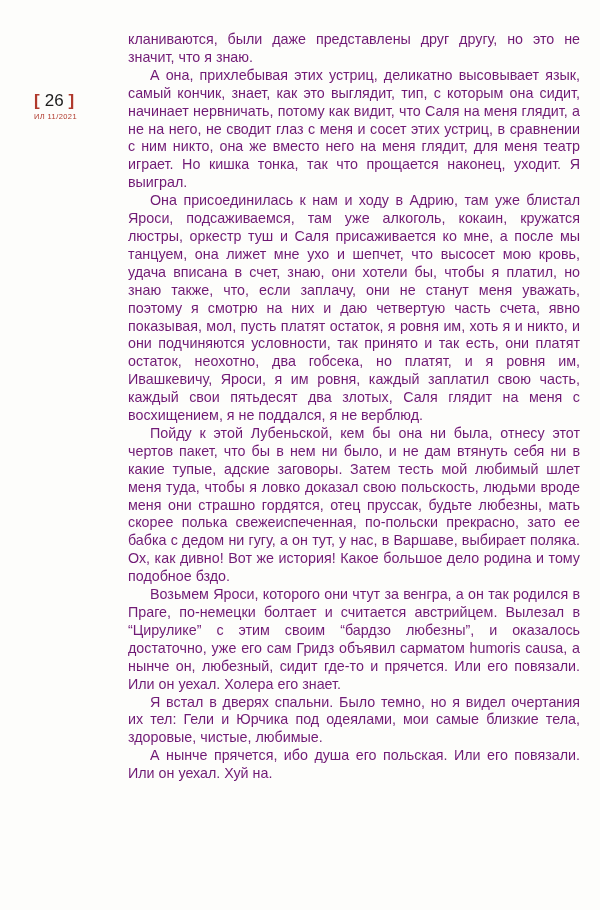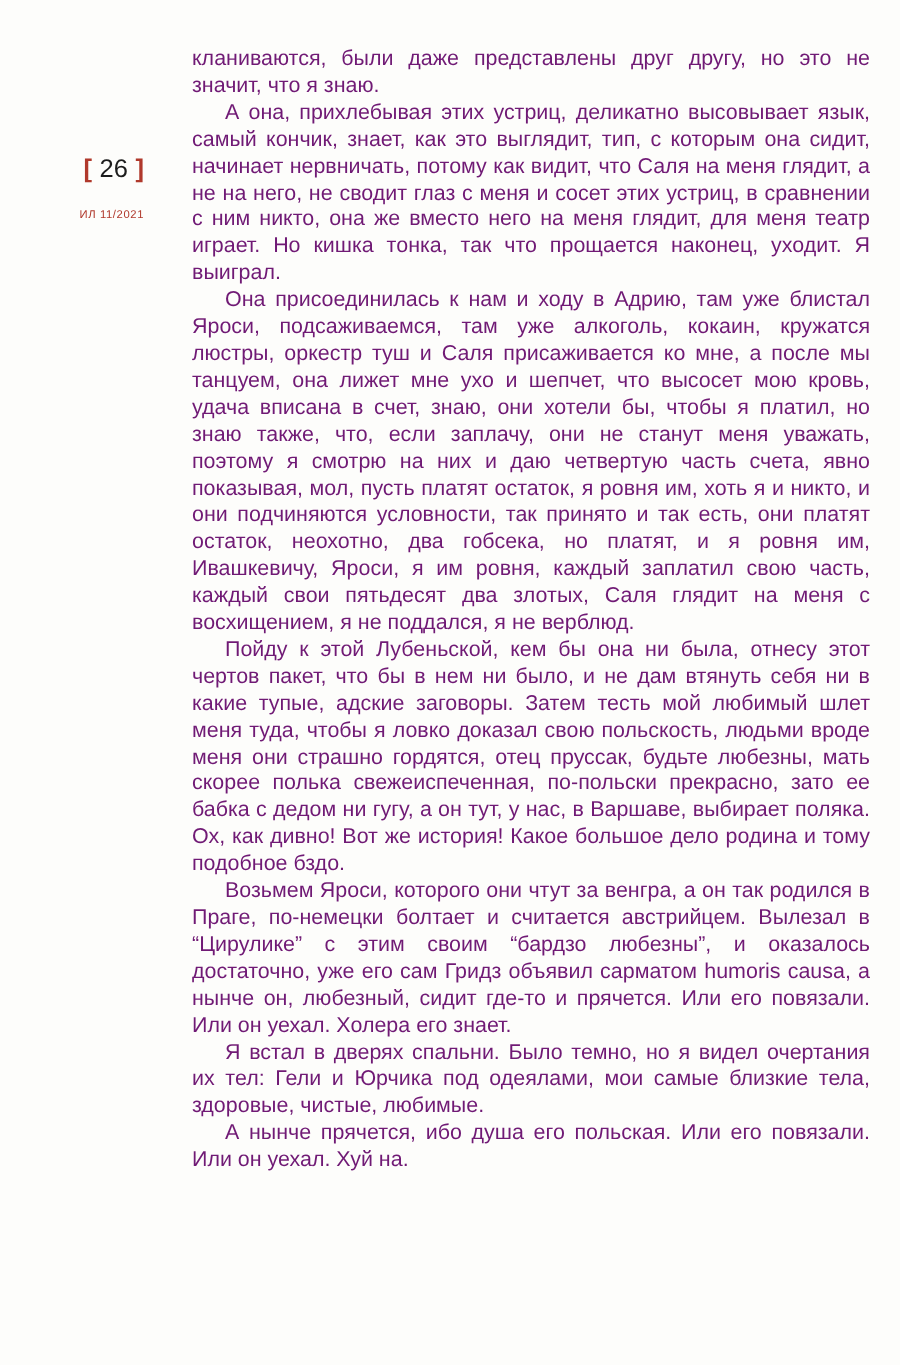--- a/index.html
+++ b/index.html
@@ -12,42 +12,42 @@
   }
   .page {
     position: relative;
     width: 600px;
     height: 910px;
     background: #fdfdfb;
   }
   .page-marker {
     position: absolute;
     left: 34px;
-    top: 104px;
+    top: 92px;
     width: 62px;
-    text-align: right;
+    text-align: left;
     font-family: "Liberation Sans", sans-serif;
     user-select: none;
   }
   .page-num-row {
     font-size: 17px;
     line-height: 18px;
     color: #1c1c1c;
     white-space: nowrap;
   }
   .bracket {
     color: #b0392c;
     font-weight: 600;
   }
   .page-num {
     padding: 0 5px;
     color: #1c1c1c;
   }
   .journal-mark {
-    margin-top: 16px;
+    margin-top: 2px;
     font-size: 7.5px;
     letter-spacing: 0.4px;
     color: #b0392c;
   }
   .text-block {
     position: absolute;
     left: 104px;
     top: 31px;
     width: 452px;
     font-family: Liberation Sans, sans-serif;

